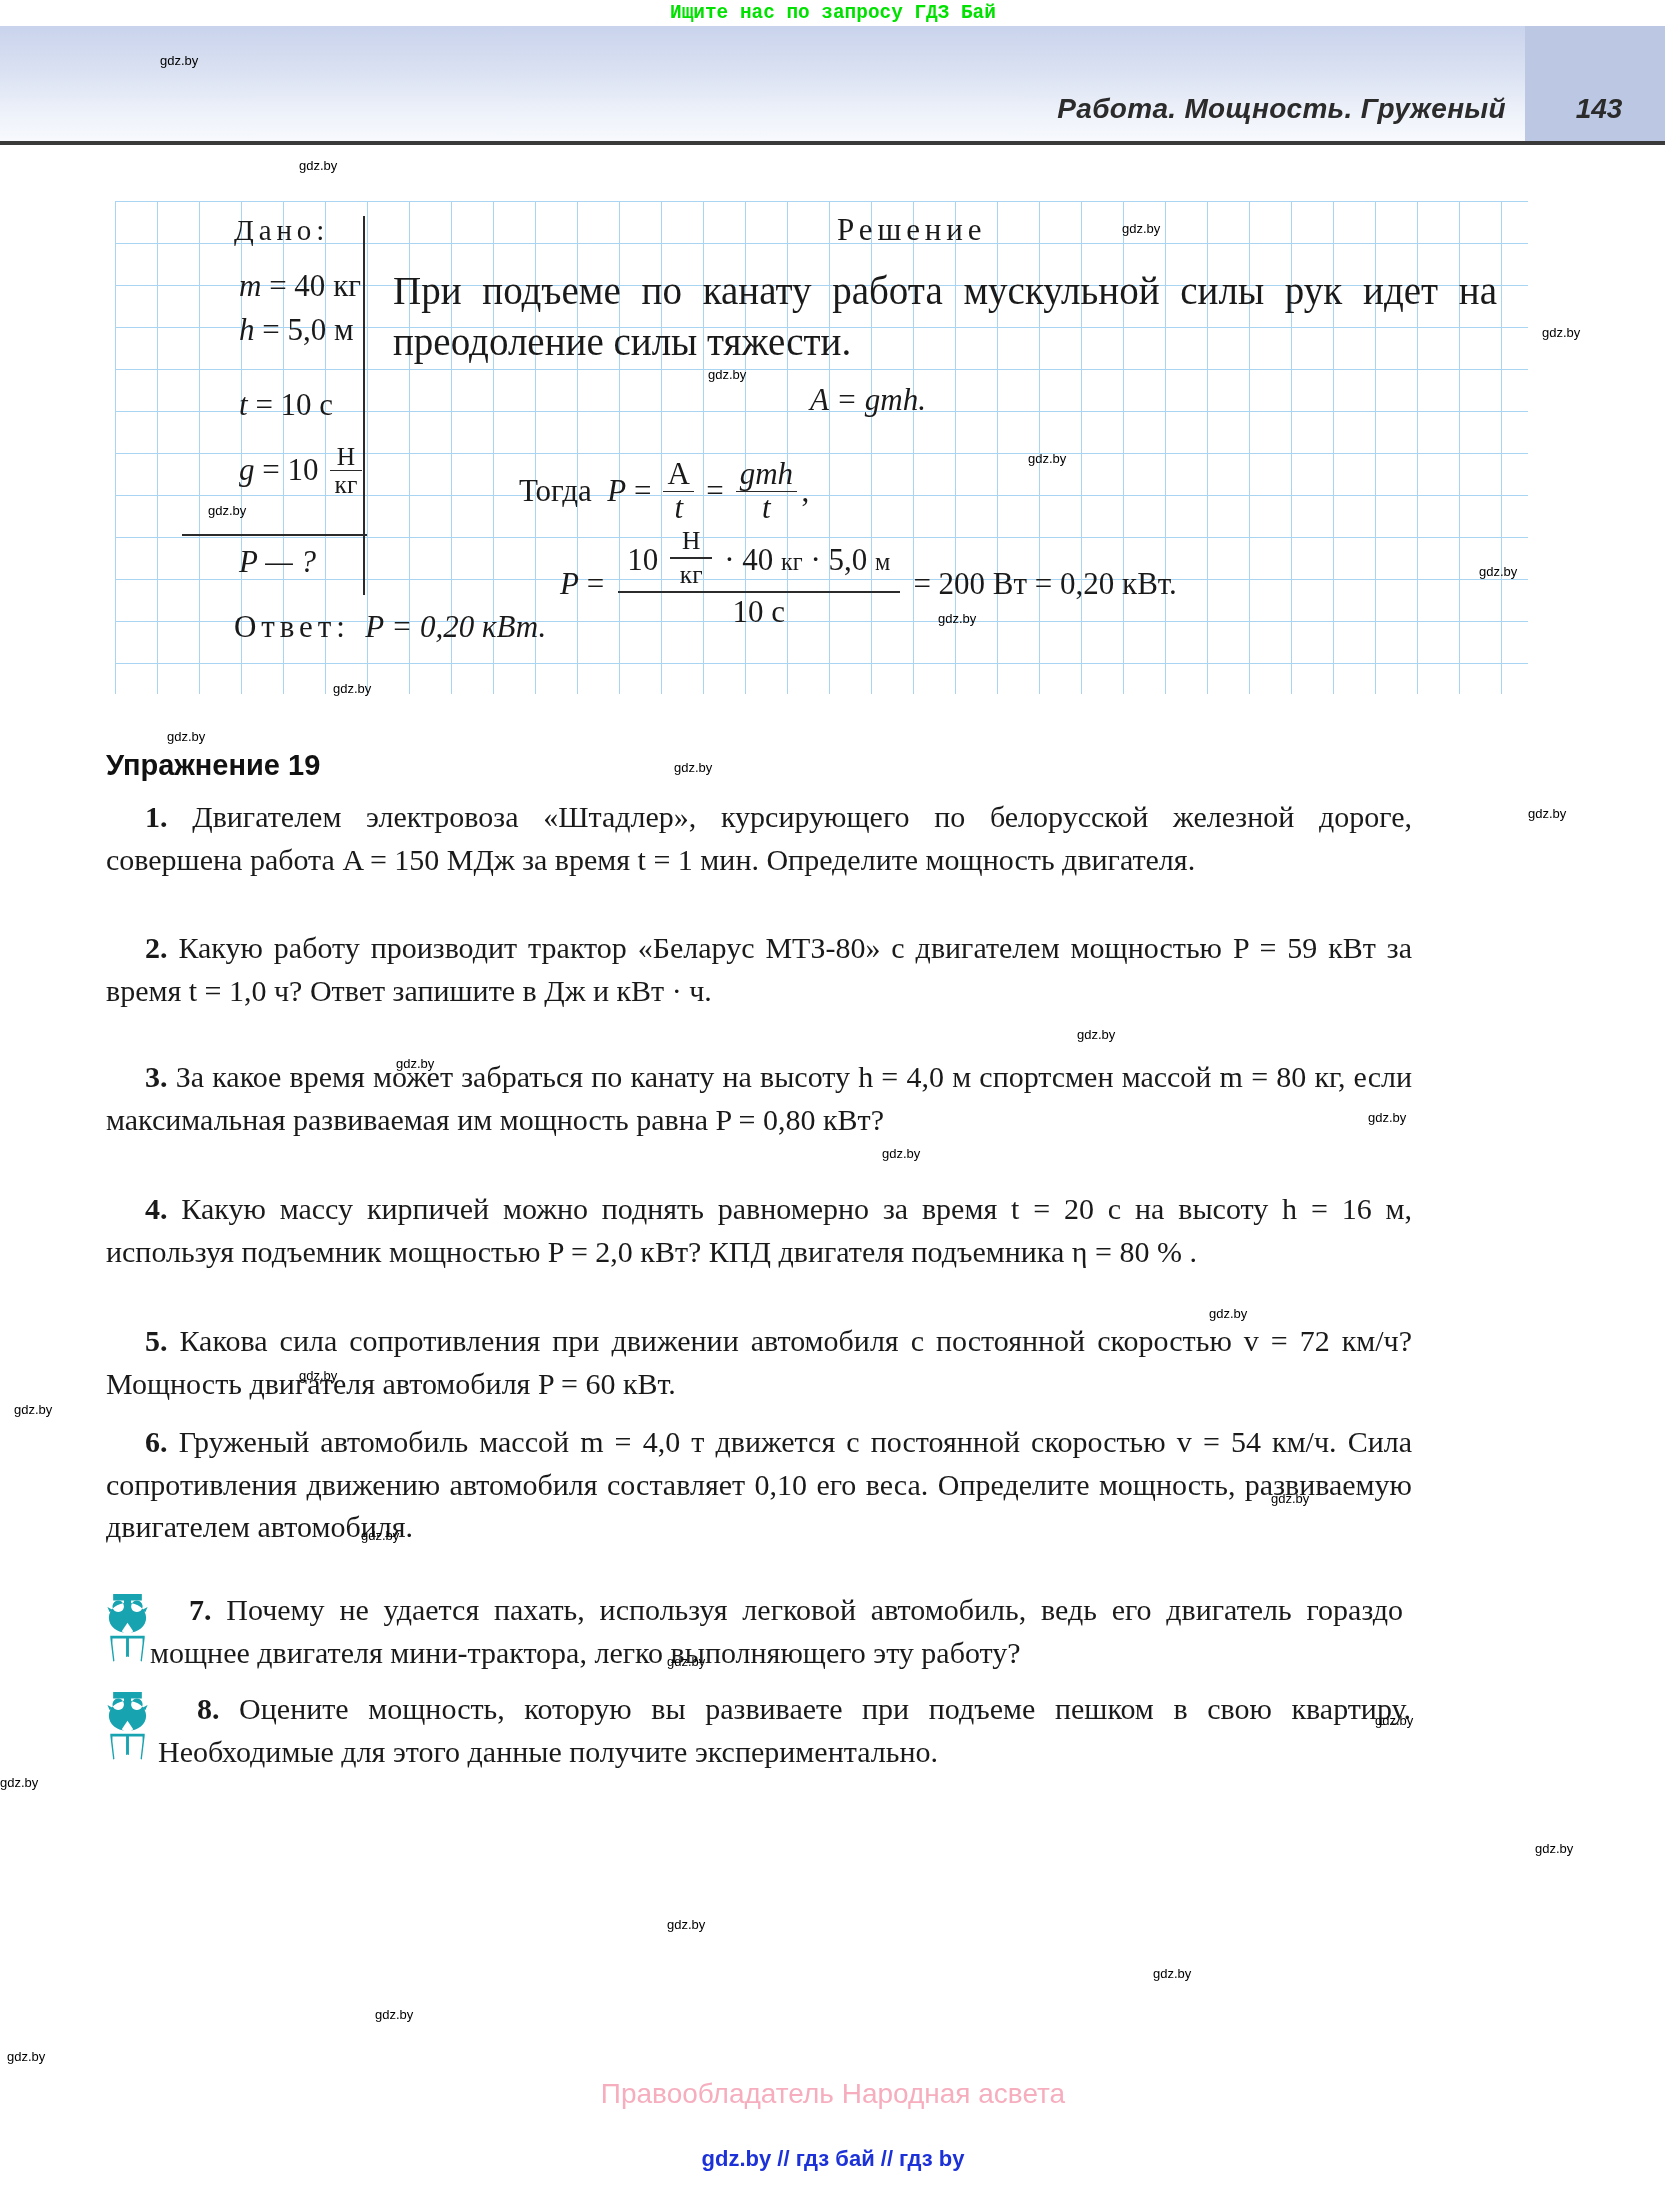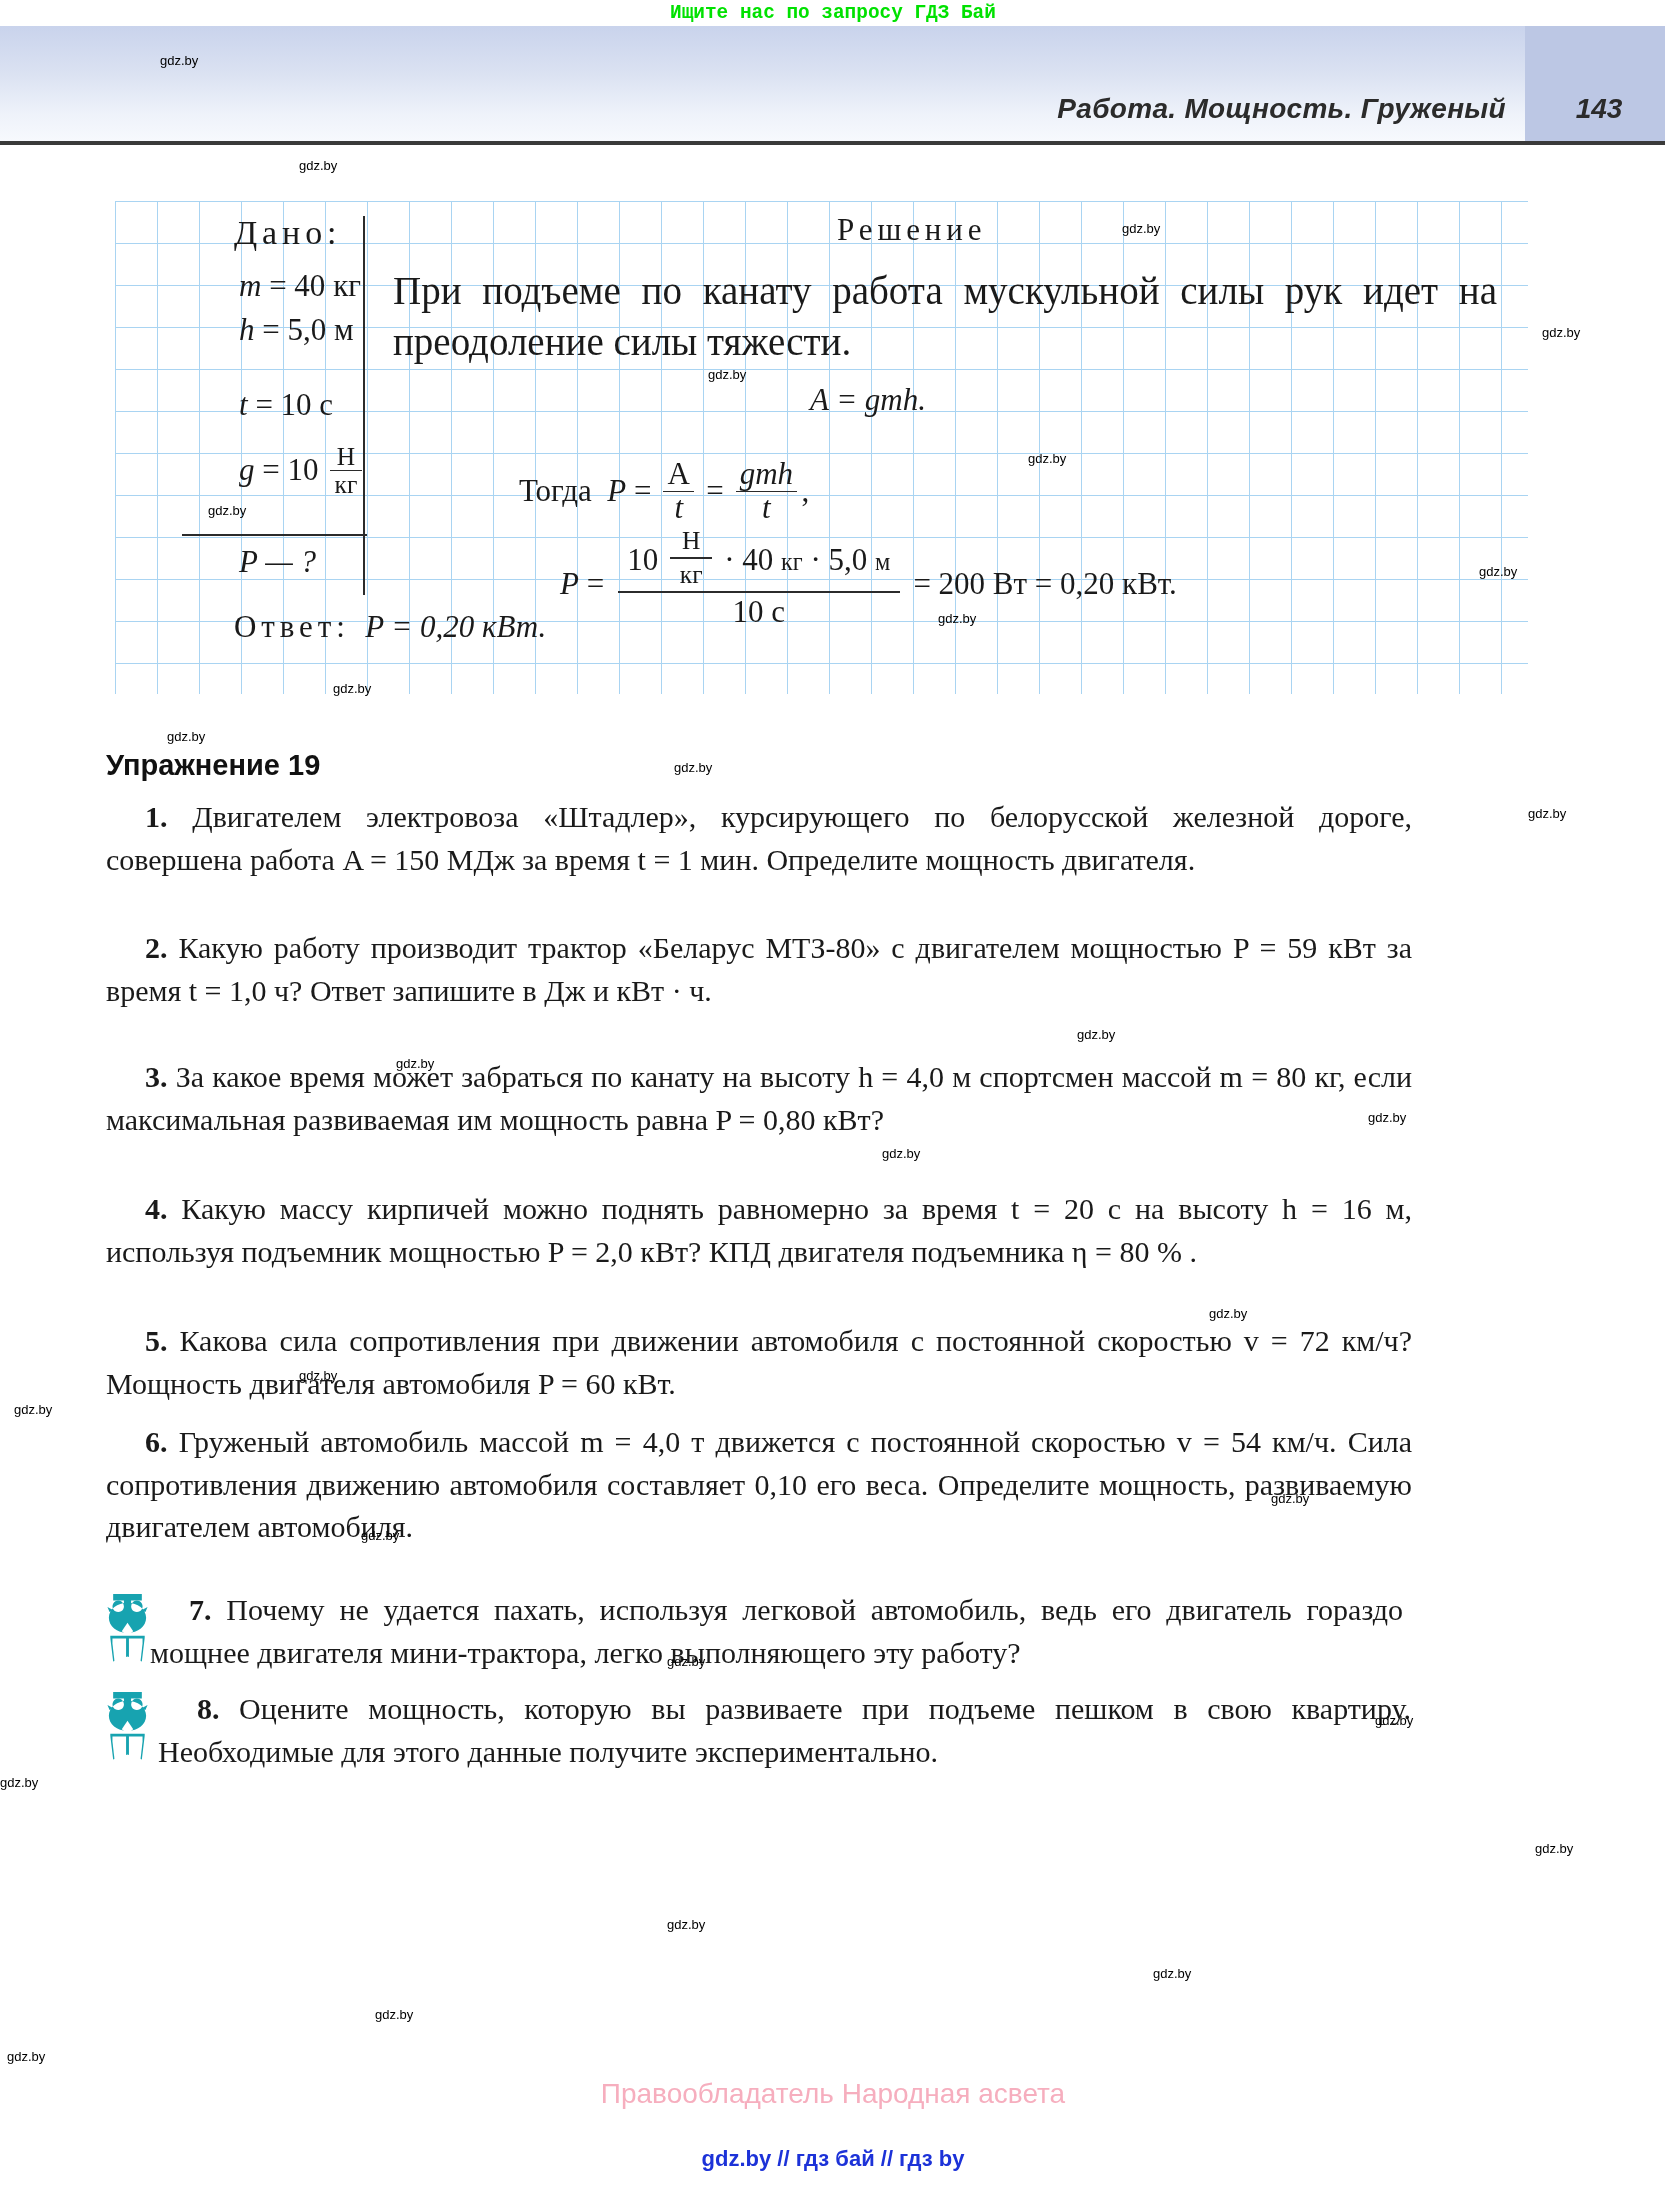--- a/index.html
+++ b/index.html
@@ -51,21 +51,21 @@
       #ffffff;
     background-position:0 0,0 0;
   }
   .gridbox .vline{
     position:absolute;left:248px;top:15.3px;width:2.1px;height:379px;background:#2b2b2b;
   }
   .gridbox .hline{
     position:absolute;left:67px;top:333px;width:185px;height:2.1px;background:#2b2b2b;
   }
   .g{position:absolute;white-space:nowrap;}
-  .dano-title{left:119px;top:12.5px;font-size:34px;letter-spacing:4.9px;}
+  .dano-title{left:119px;top:12.5px;font-size:29px;letter-spacing:4.9px;}
   .dano-1{left:124px;top:67px;font-size:31px;}
   .dano-2{left:124px;top:111px;font-size:31px;}
   .dano-3{left:124px;top:186px;font-size:31px;}
   .dano-4{left:124px;top:242px;font-size:31px;}
   .dano-find{left:124px;top:343px;font-size:31px;}
   .answer{left:119px;top:408px;font-size:31px;}
   .answer .sp{letter-spacing:4.9px;}
   .sol-title{left:722px;top:11px;font-size:31px;letter-spacing:4.9px;}
   .sol-p1{left:278px;top:64px;width:1104px;font-size:39px;line-height:1.32;text-align:justify;white-space:normal;}
   .sol-eq1{left:695px;top:181px;font-size:31px;}

